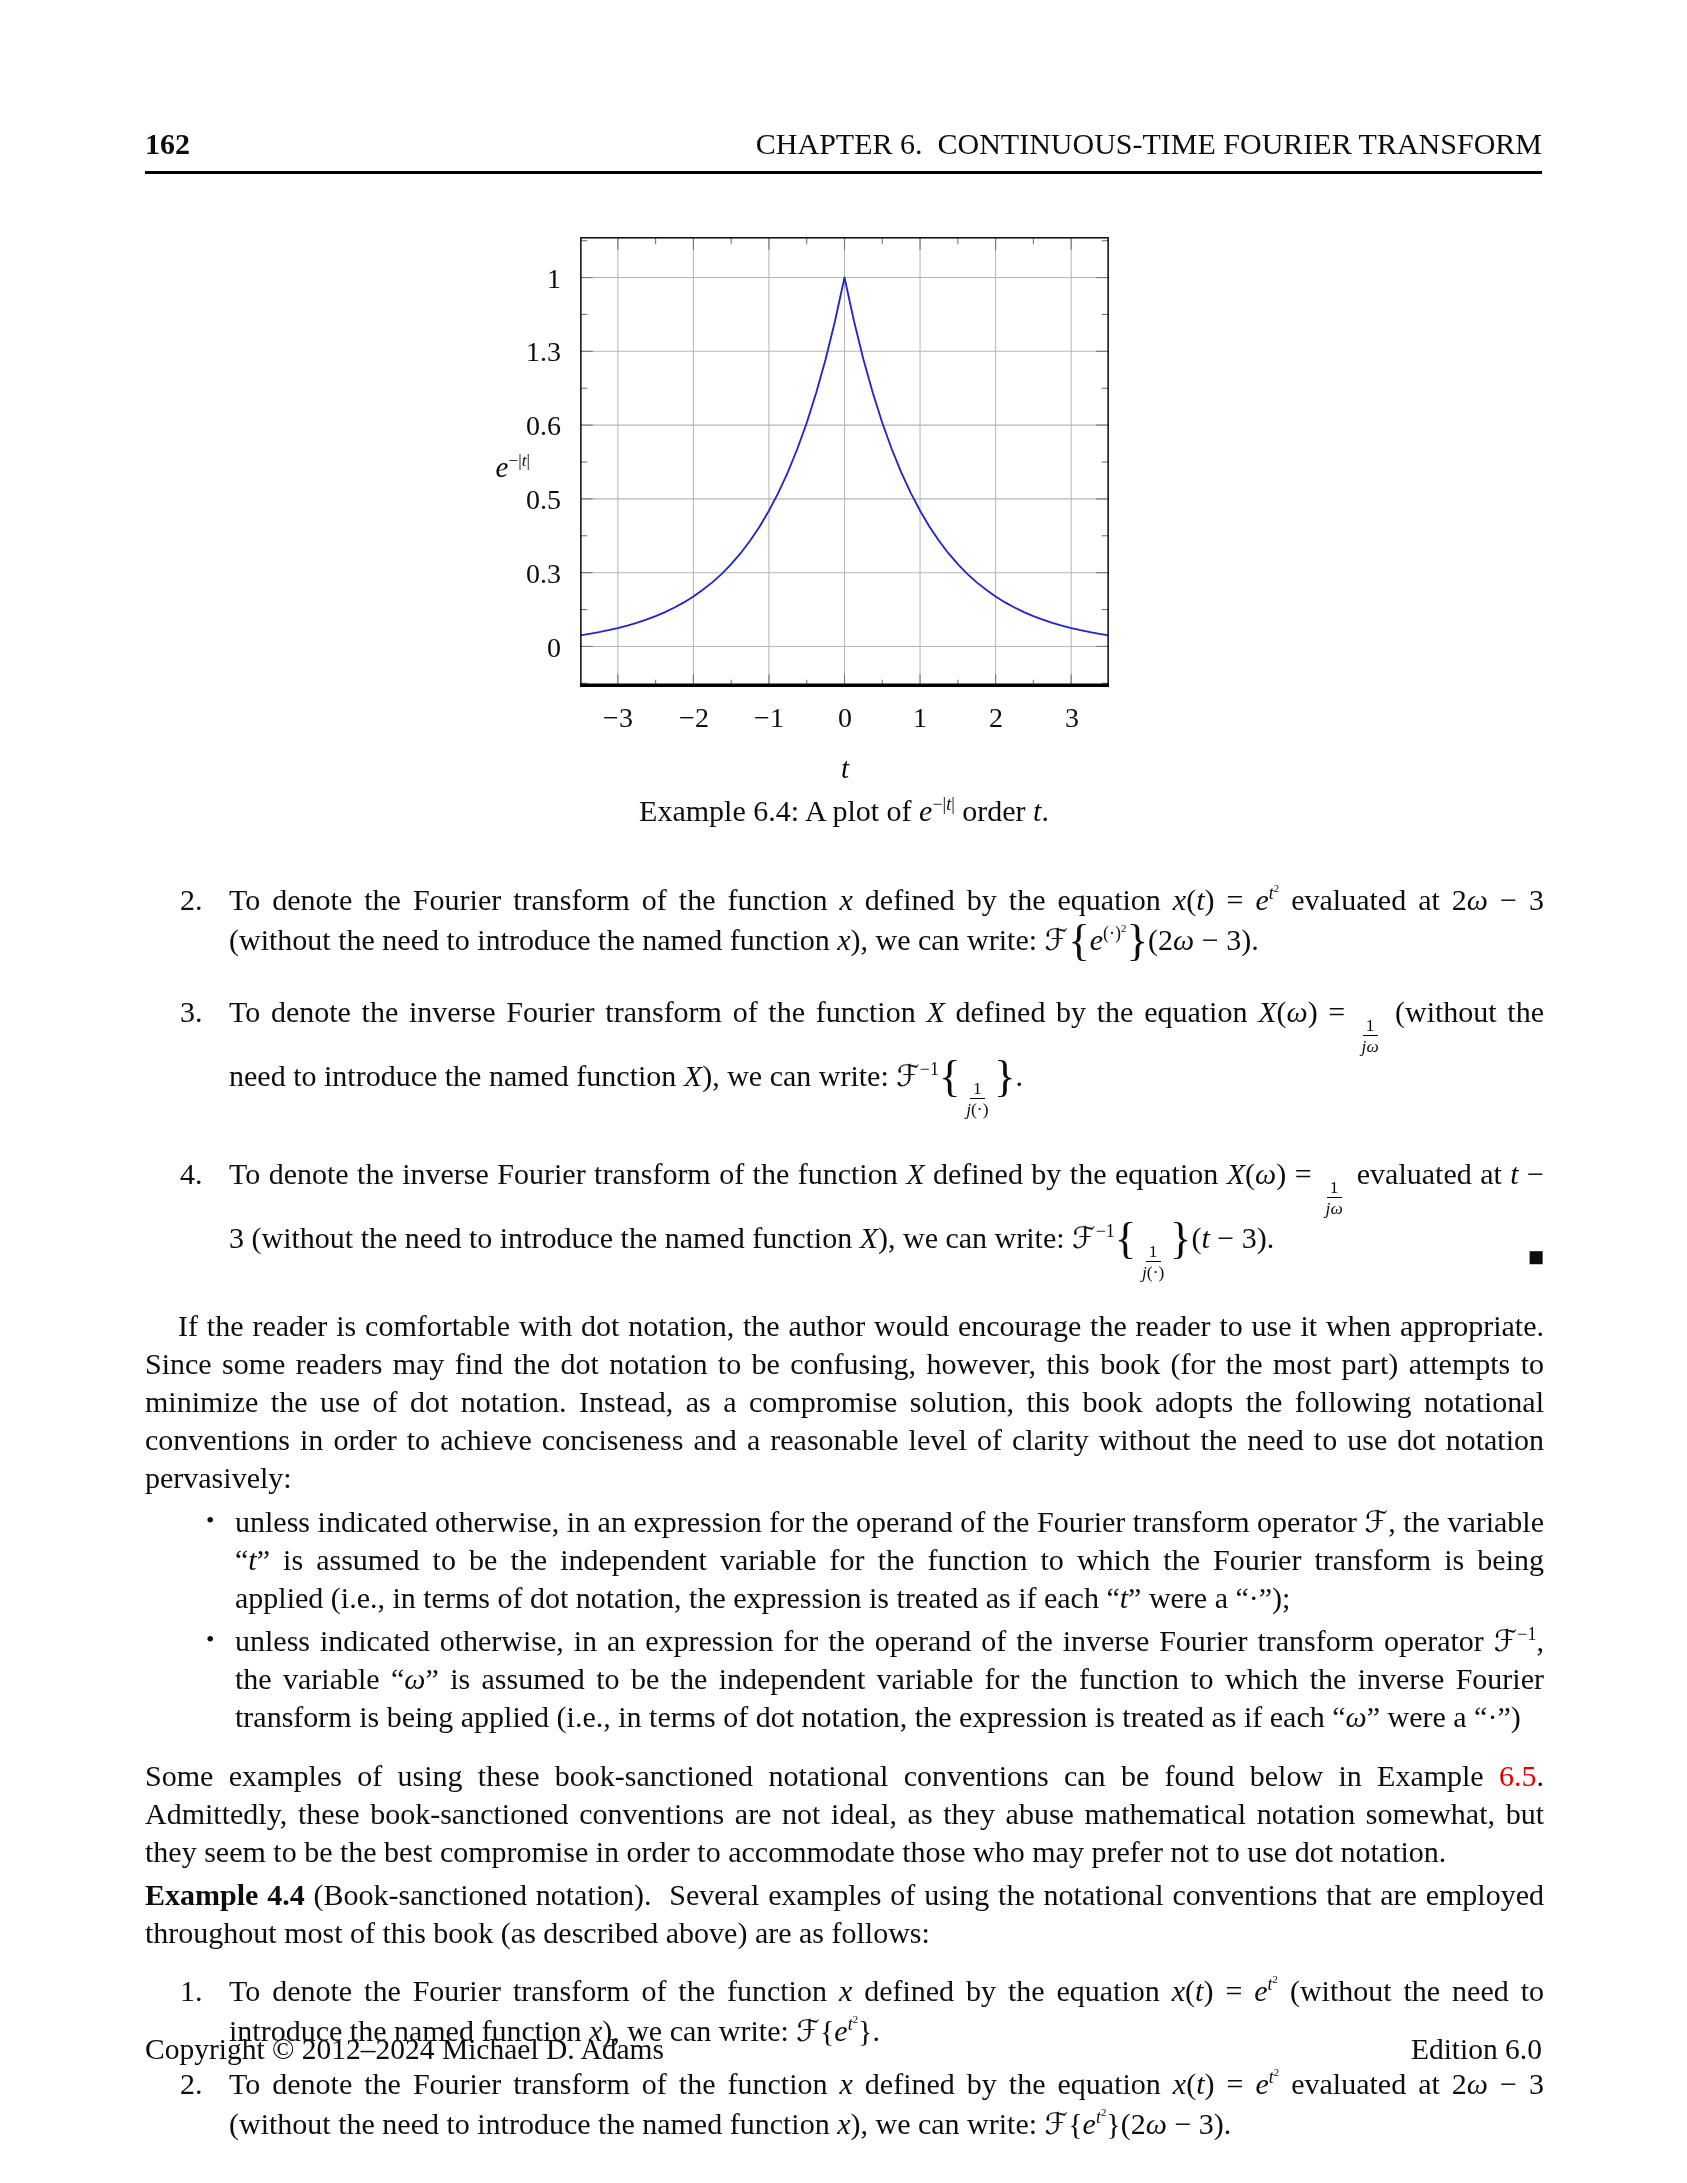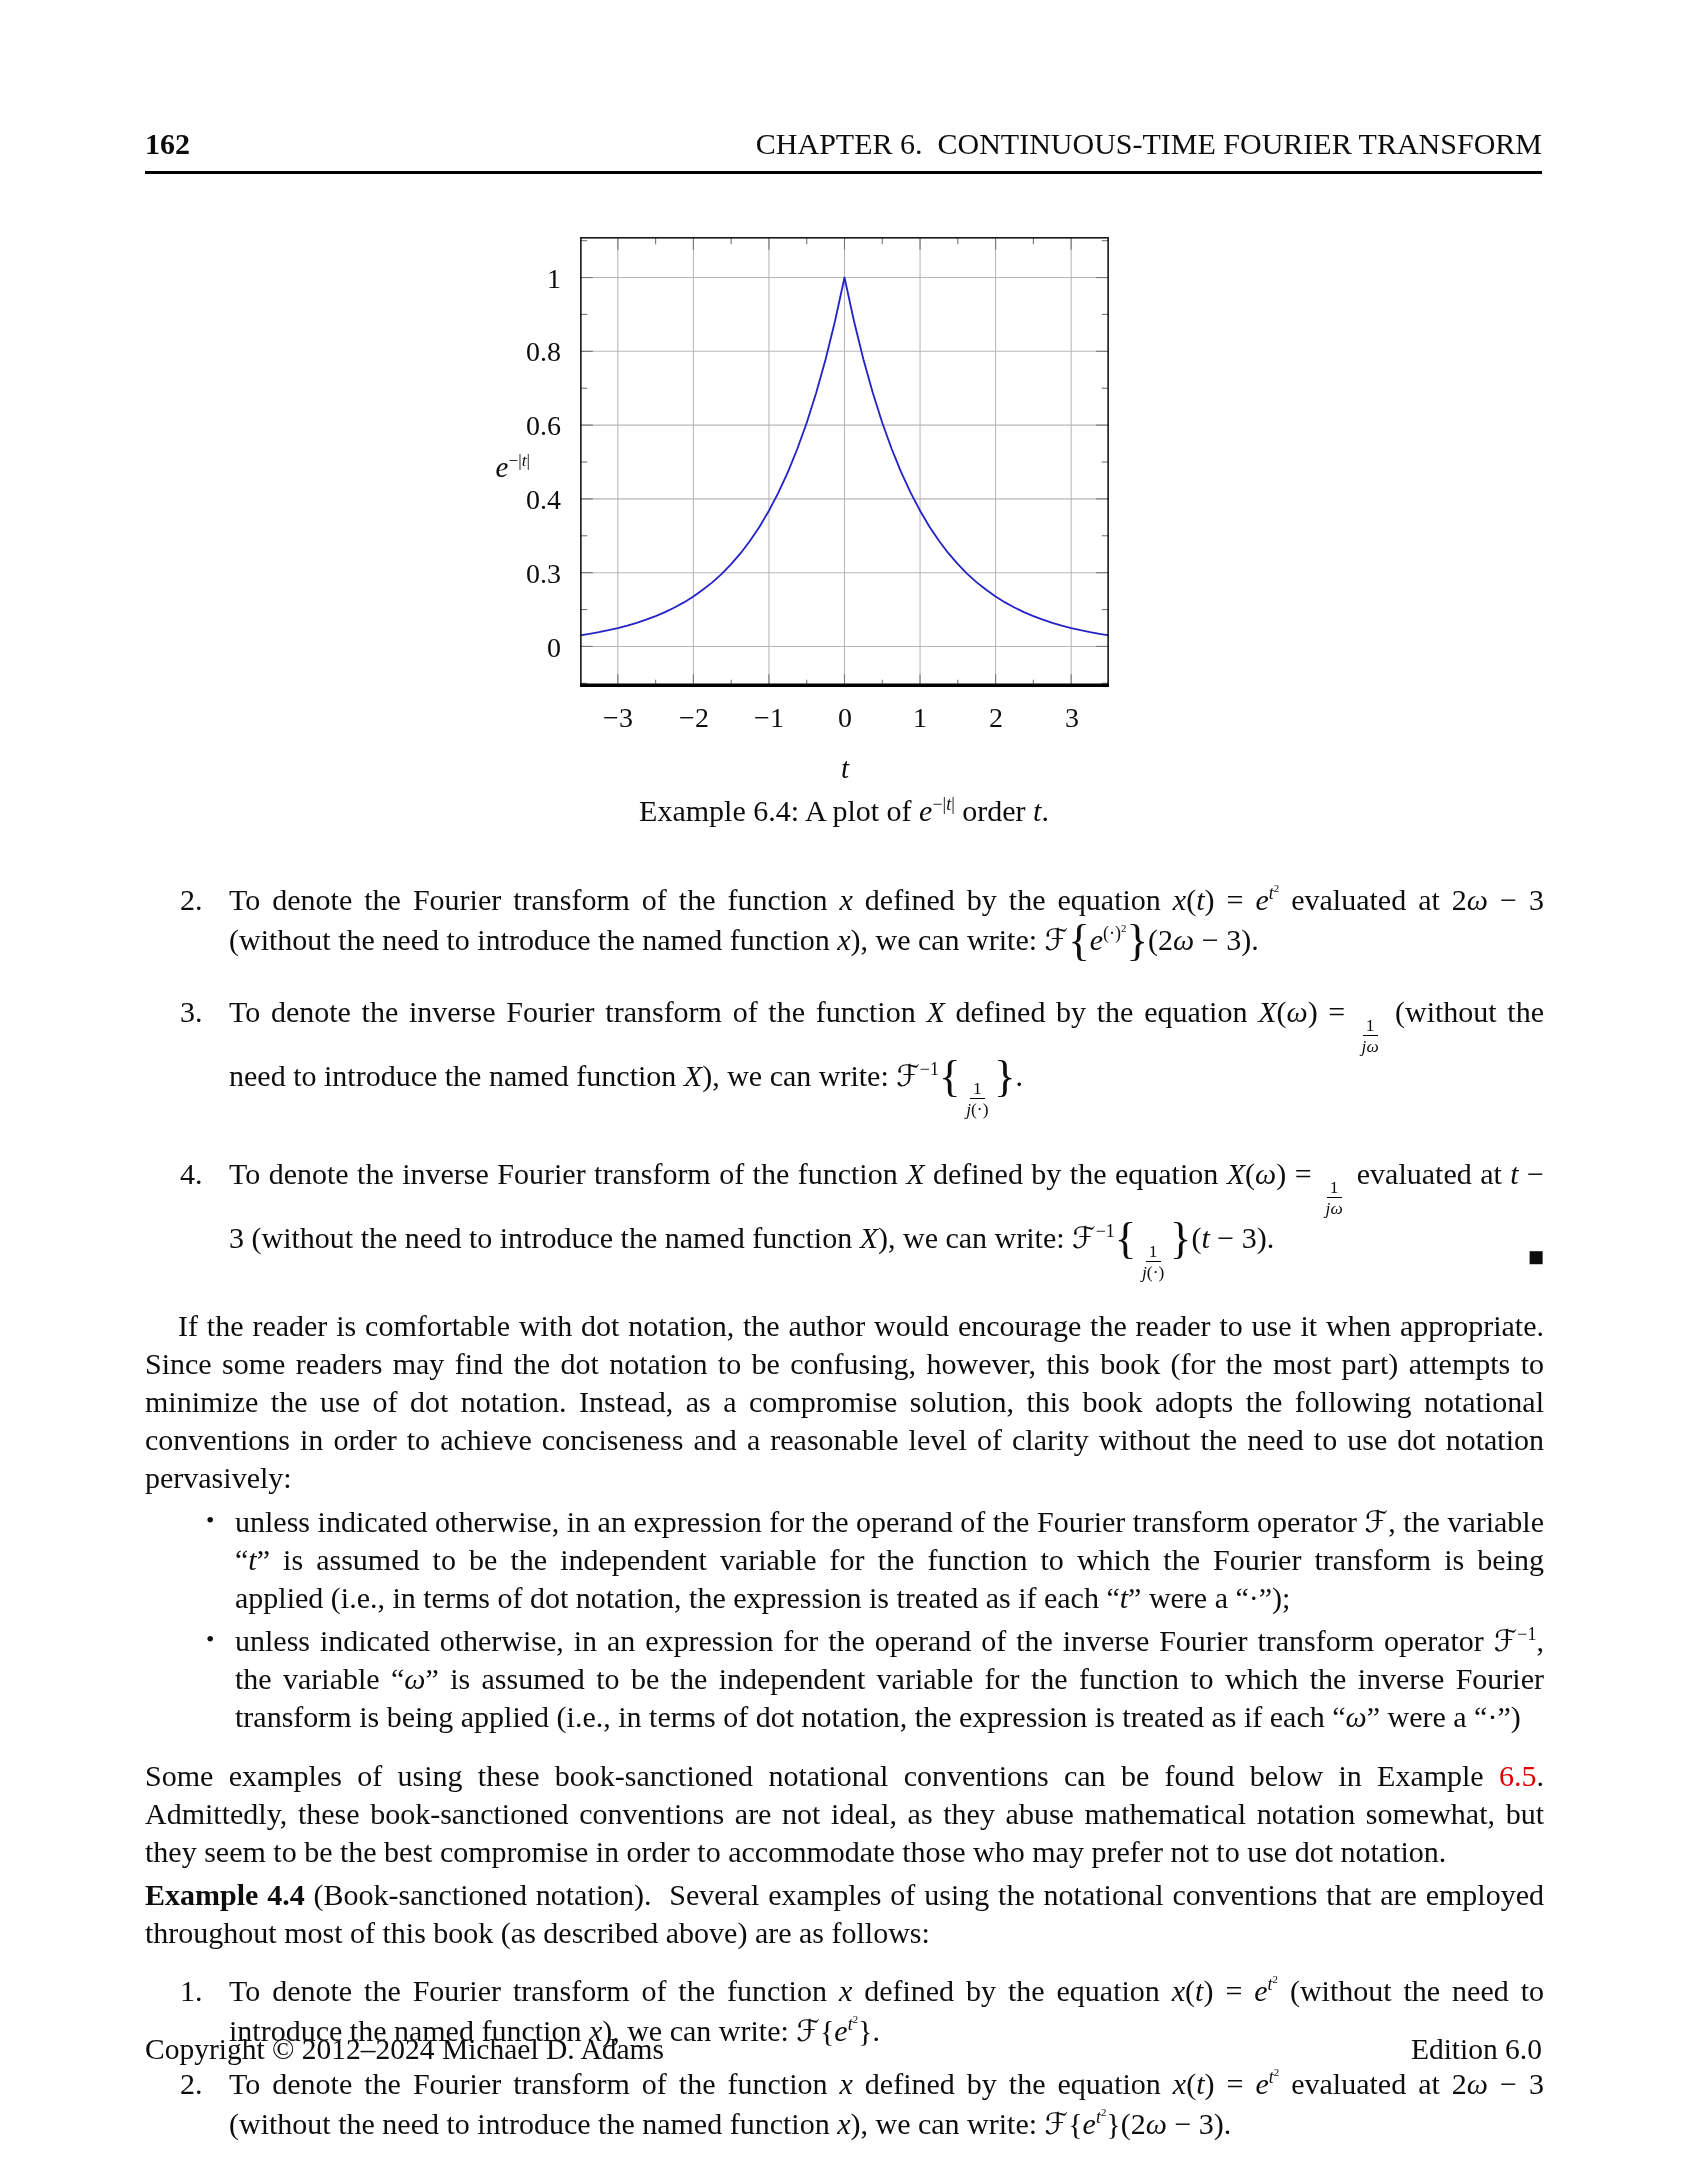--- a/index.html
+++ b/index.html
@@ -120,23 +120,23 @@
         <line x1="664" y1="4.631147540983648" x2="655" y2="4.631147540983648" stroke="#777777" stroke-width="1.4"></line>
         <polyline points="0.0,500.1 11.9,498.2 23.7,496.1 35.6,493.7 47.4,491.0 59.3,487.9 71.1,484.5 83.0,480.5 94.9,476.0 106.7,471.0 118.6,465.2 130.4,458.8 142.3,451.4 154.1,443.0 166.0,433.6 177.9,422.9 189.7,410.7 201.6,397.0 213.4,381.4 225.3,363.7 237.1,343.7 249.0,321.0 260.9,295.3 272.7,266.2 284.6,233.2 296.4,195.8 308.3,153.4 320.1,105.4 332.0,50.9 343.9,105.4 355.7,153.4 367.6,195.8 379.4,233.2 391.3,266.2 403.1,295.3 415.0,321.0 426.9,343.7 438.7,363.7 450.6,381.4 462.4,397.0 474.3,410.7 486.1,422.9 498.0,433.6 509.9,443.0 521.7,451.4 533.6,458.8 545.4,465.2 557.3,471.0 569.1,476.0 581.0,480.5 592.9,484.5 604.7,487.9 616.6,491.0 628.4,493.7 640.3,496.1 652.1,498.2 664.0,500.1" fill="none" stroke="#2323c8" stroke-width="2.3" stroke-linejoin="round"></polyline>
         <rect x="1" y="1" width="662" height="563" fill="none" stroke="#161616" stroke-width="2"></rect>
         <line x1="0" y1="563" x2="664" y2="563" stroke="#000" stroke-width="4.5"></line>
       </svg></div>
   <div id="y-axis-label"><span class="it">e</span><sup><span>−|</span><span class="it">t</span><span>|</span></sup></div>
   <div id="x-axis-label"><span class="it">t</span></div>
   <div id="figure-caption"><span>Example 6.4: A plot of </span><span class="it">e</span><sup><span>−|</span><span class="it">t</span><span>|</span></sup><span> order </span><span class="it">t</span><span>.</span></div>
 <div class="tick-label" style="left: 413px; width: 148px; text-align: right; top: 630px;">0</div>
     <div class="tick-label" style="left: 413px; width: 148px; text-align: right; top: 556px;">0.3</div>
-    <div class="tick-label" style="left: 413px; width: 148px; text-align: right; top: 482px;">0.4</div>
+    <div class="tick-label" style="left: 413px; width: 148px; text-align: right; top: 482px;">0.5</div>
     <div class="tick-label" style="left: 413px; width: 148px; text-align: right; top: 408px;">0.6</div>
-    <div class="tick-label" style="left: 413px; width: 148px; text-align: right; top: 334px;">0.8</div>
+    <div class="tick-label" style="left: 413px; width: 148px; text-align: right; top: 334px;">1.3</div>
     <div class="tick-label" style="left: 413px; width: 148px; text-align: right; top: 261px;">1</div>
     <div class="tick-label" style="left: 570px; width: 96px; text-align: center; top: 700px;">−3</div>
     <div class="tick-label" style="left: 646px; width: 96px; text-align: center; top: 700px;">−2</div>
     <div class="tick-label" style="left: 721px; width: 96px; text-align: center; top: 700px;">−1</div>
     <div class="tick-label" style="left: 797px; width: 96px; text-align: center; top: 700px;">0</div>
     <div class="tick-label" style="left: 872px; width: 96px; text-align: center; top: 700px;">1</div>
     <div class="tick-label" style="left: 948px; width: 96px; text-align: center; top: 700px;">2</div>
     <div class="tick-label" style="left: 1024px; width: 96px; text-align: center; top: 700px;">3</div>
   </div>
 

